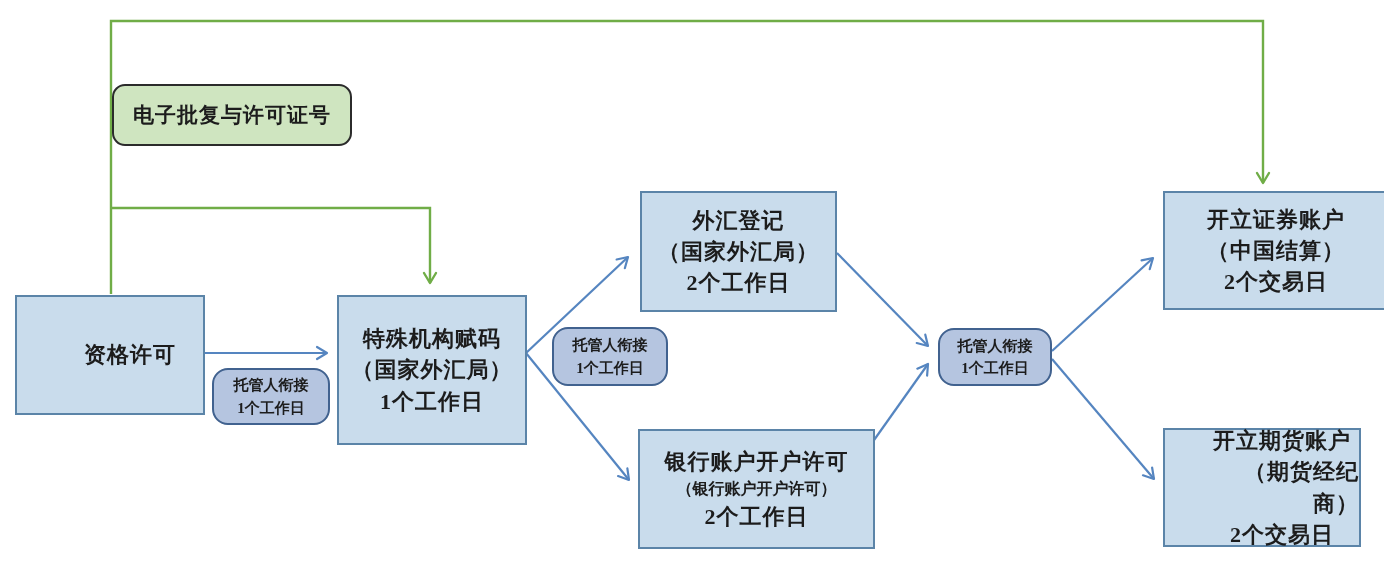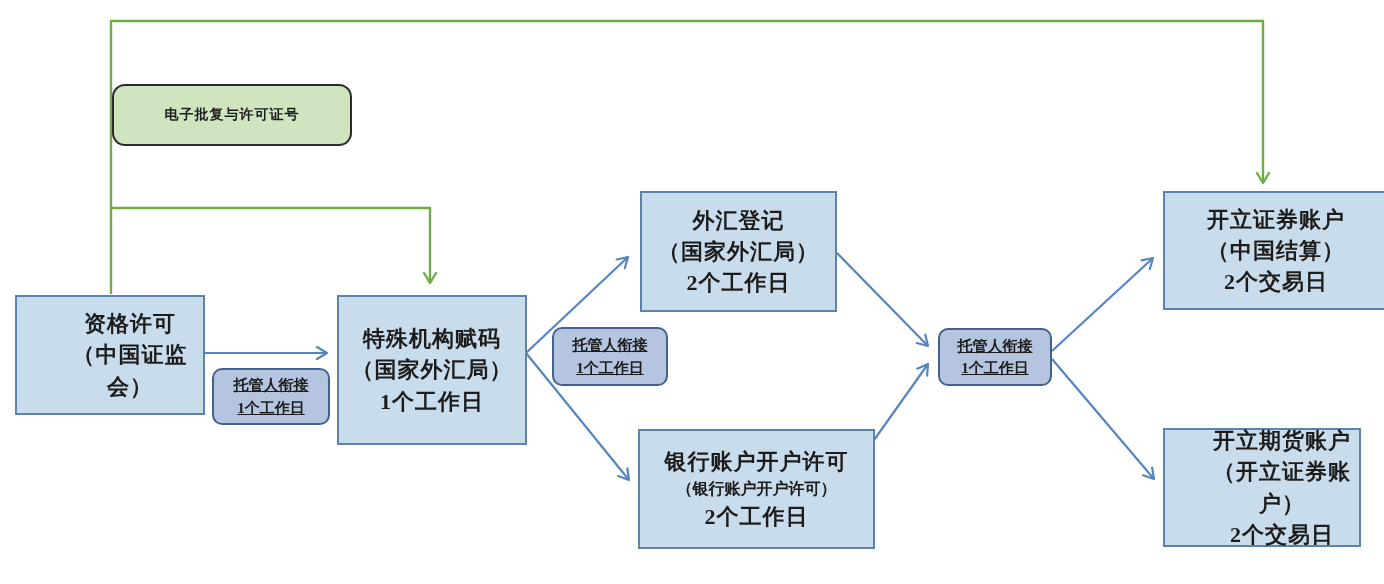--- a/index.html
+++ b/index.html
@@ -21,34 +21,34 @@
   }
   #wires{position:absolute;left:0;top:0;z-index:0;}
   .node{
     position:absolute;z-index:1;box-sizing:border-box;
     display:flex;flex-direction:column;align-items:center;justify-content:center;
     text-align:center;font-weight:bold;
   }
   .big{
     background:var(--node-fill);
     border:2px solid var(--node-border);
-    font-size:22px;line-height:1.42;letter-spacing:1px;
+    font-size:22px;line-height:1.42;letter-spacing:1px;text-align:right;
   }
   .big .sub{font-size:16px;line-height:1.5;letter-spacing:0;}
   .label-small{
     background:var(--label-fill);
     border:2px solid var(--label-border);
-    border-radius:10px;
-    font-size:15px;line-height:1.5;text-decoration:underline;
+    border-radius:16px;
+    font-size:15px;line-height:1.5;
   }
   .label-green{
     background:var(--green-fill);
     border:2.5px solid var(--green-border);
     border-radius:13px;
-    font-size:14px;letter-spacing:1px;
+    font-size:21px;letter-spacing:1px;
   }
   .nl{display:block;}
 </style>
 </head>
 <body>
 
 <svg id="wires" width="1384" height="584" viewBox="0 0 1384 584">
   <defs>
     <marker id="mg" markerUnits="userSpaceOnUse" markerWidth="18" markerHeight="18" refX="12" refY="8" orient="auto">
       <path d="M2,2 L12,8 L2,14" fill="none" stroke="#70ad47" stroke-width="2.4" stroke-linecap="round" stroke-linejoin="round"></path>
@@ -69,21 +69,20 @@
   <path d="M1052,351 L1153,258" fill="none" stroke="#5585c0" stroke-width="2.2" marker-end="url(#mb)"></path>
   <path d="M1052,359 L1154,479" fill="none" stroke="#5585c0" stroke-width="2.2" marker-end="url(#mb)"></path>
 </svg>
 
 <div class="node label-green" style="left:112px;top:84px;width:240px;height:62px;">
   <span class="nl">电子批复与许可证号</span>
 </div>
 
 <div class="node big" style="left:15px;top:295px;width:190px;height:120px;padding-left:40px;">
   <span class="nl">资格许可</span>
-  <span class="nl">（中国证监会）</span>
 </div>
 
 <div class="node big" style="left:337px;top:295px;width:190px;height:150px;">
   <span class="nl">特殊机构赋码</span>
   <span class="nl">（国家外汇局）</span>
   <span class="nl">1个工作日</span>
 </div>
 
 <div class="node big" style="left:640px;top:191px;width:197px;height:121px;">
   <span class="nl">外汇登记</span>
@@ -98,21 +97,21 @@
 </div>
 
 <div class="node big" style="left:1163px;top:191px;width:226px;height:119px;">
   <span class="nl">开立证券账户</span>
   <span class="nl">（中国结算）</span>
   <span class="nl">2个交易日</span>
 </div>
 
 <div class="node big" style="left:1163px;top:428px;width:198px;height:119px;padding-left:40px;">
   <span class="nl">开立期货账户</span>
-  <span class="nl">（开立证券账户）</span>
+  <span class="nl">（期货经纪商）</span>
   <span class="nl">2个交易日</span>
 </div>
 
 <div class="node label-small" style="left:212px;top:368px;width:118px;height:57px;">
   <span class="nl">托管人衔接</span>
   <span class="nl">1个工作日</span>
 </div>
 
 <div class="node label-small" style="left:552px;top:327px;width:116px;height:59px;">
   <span class="nl">托管人衔接</span>

